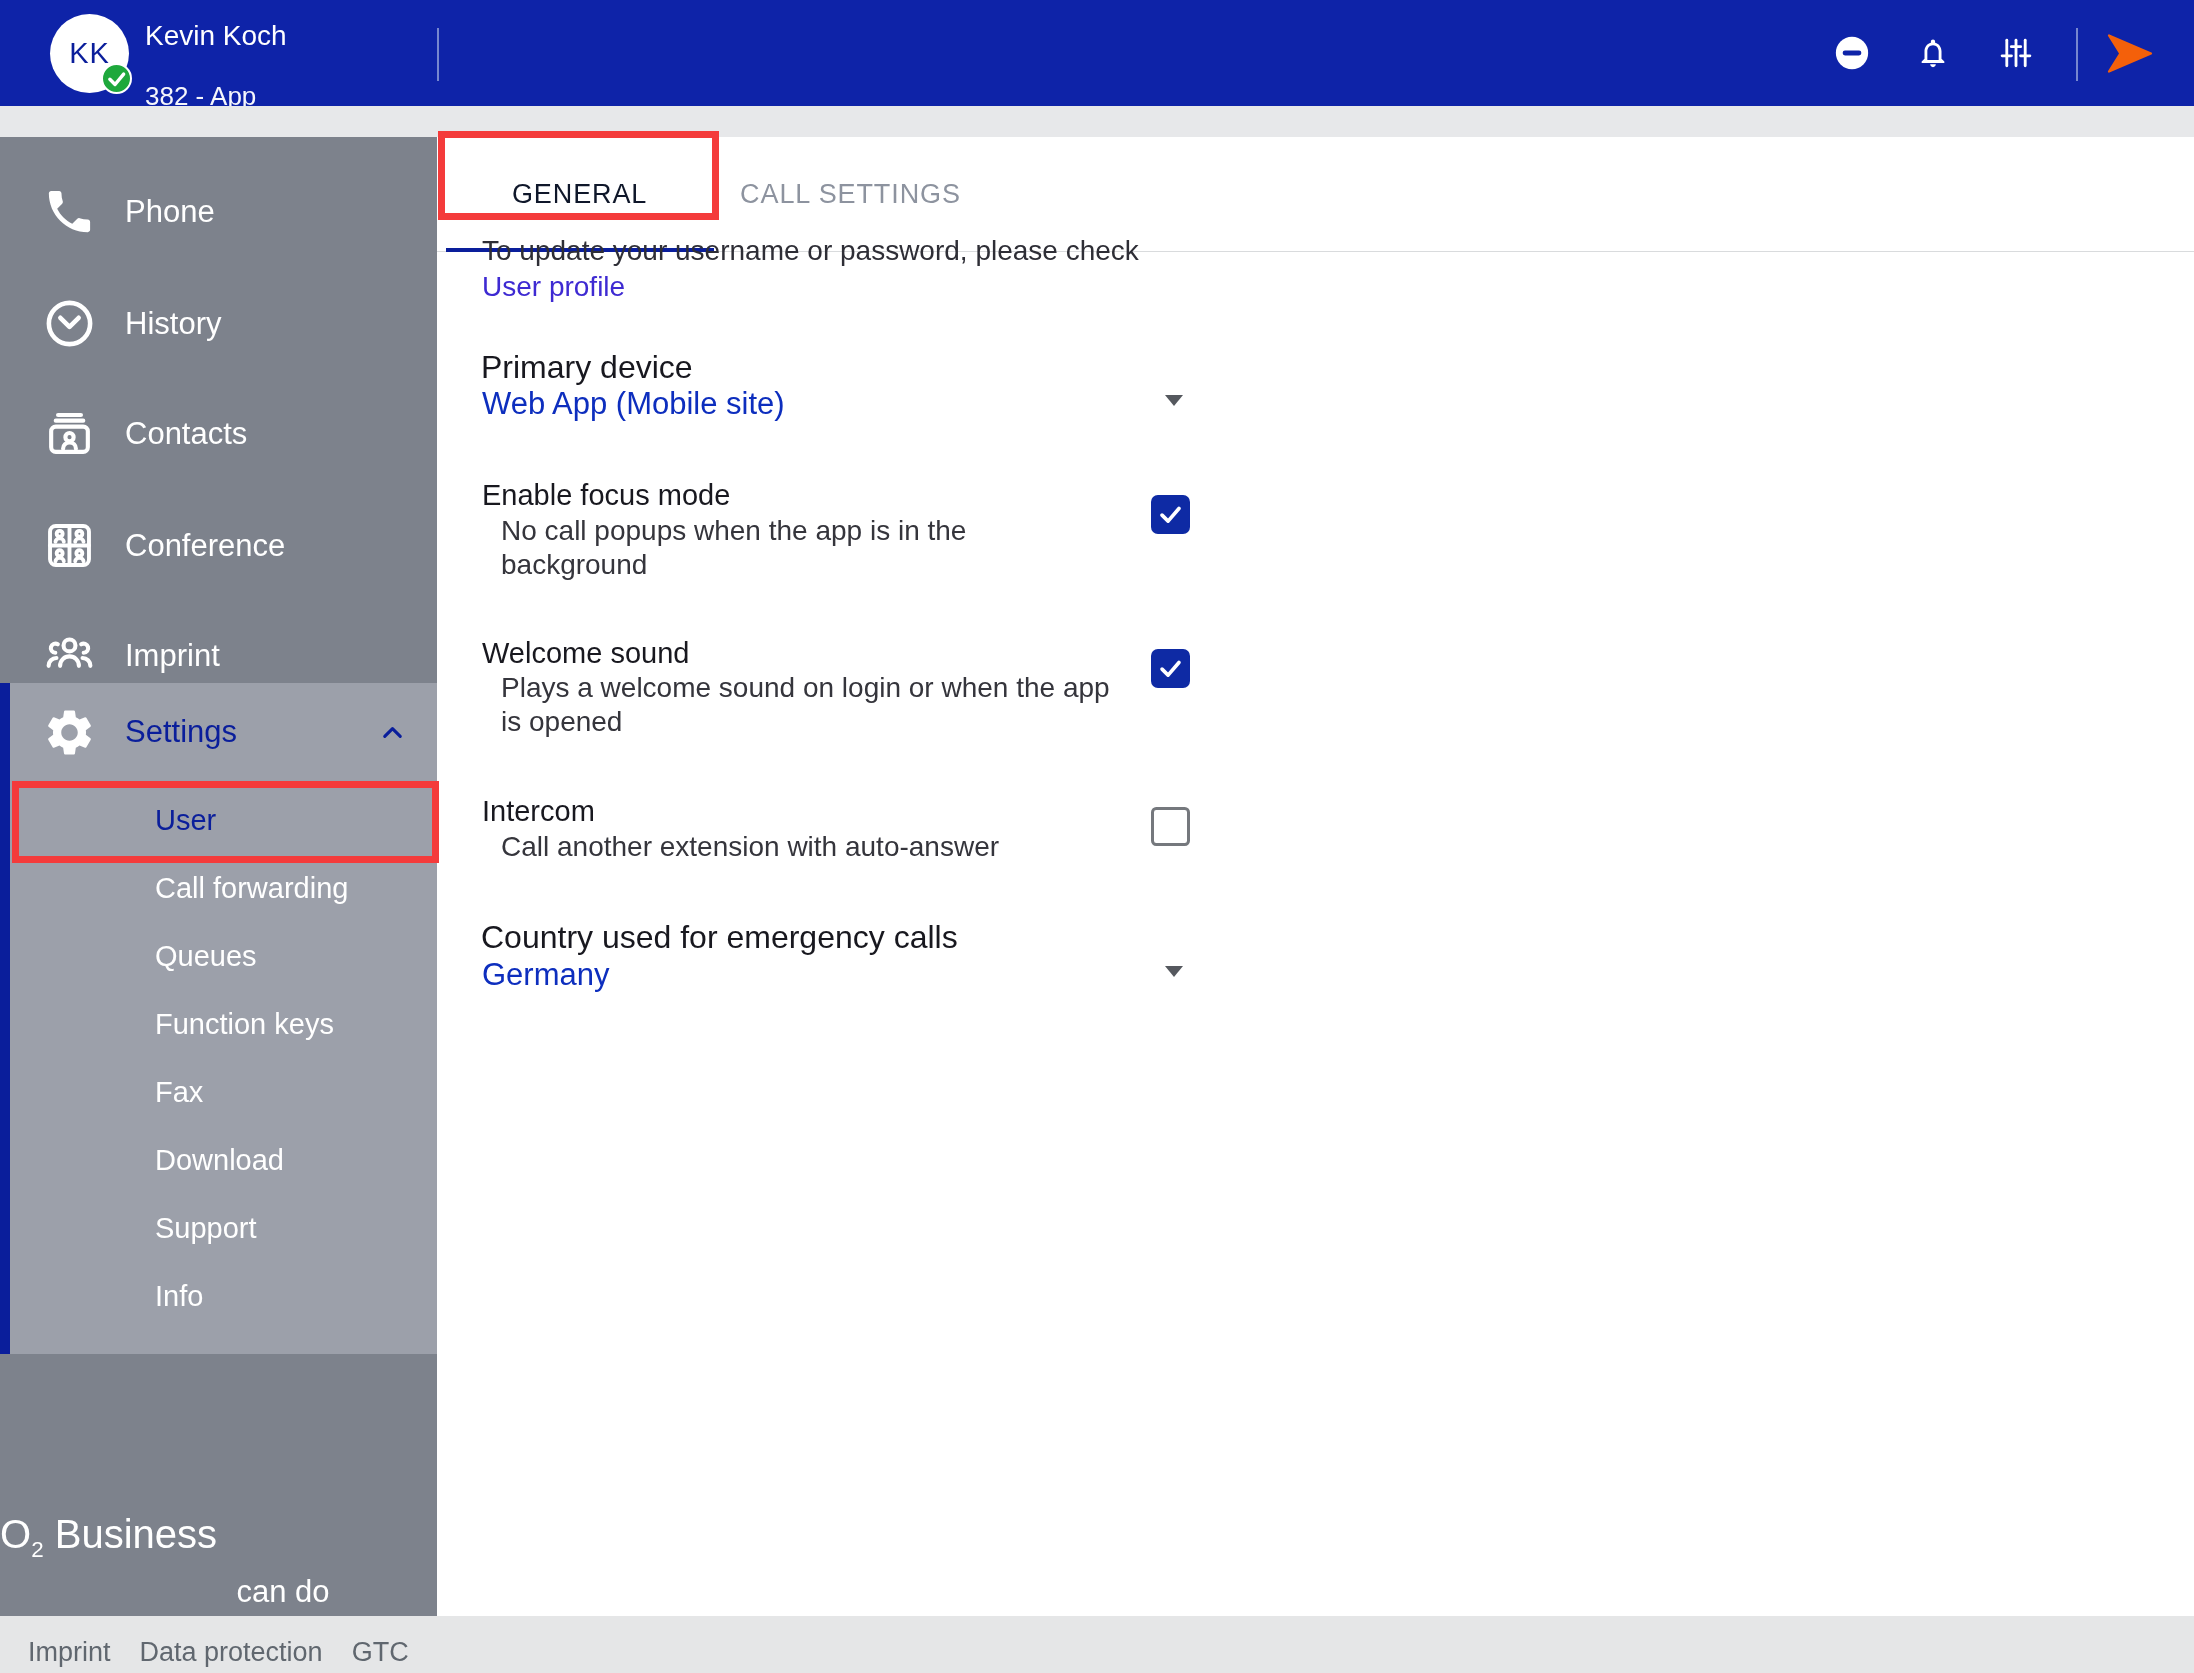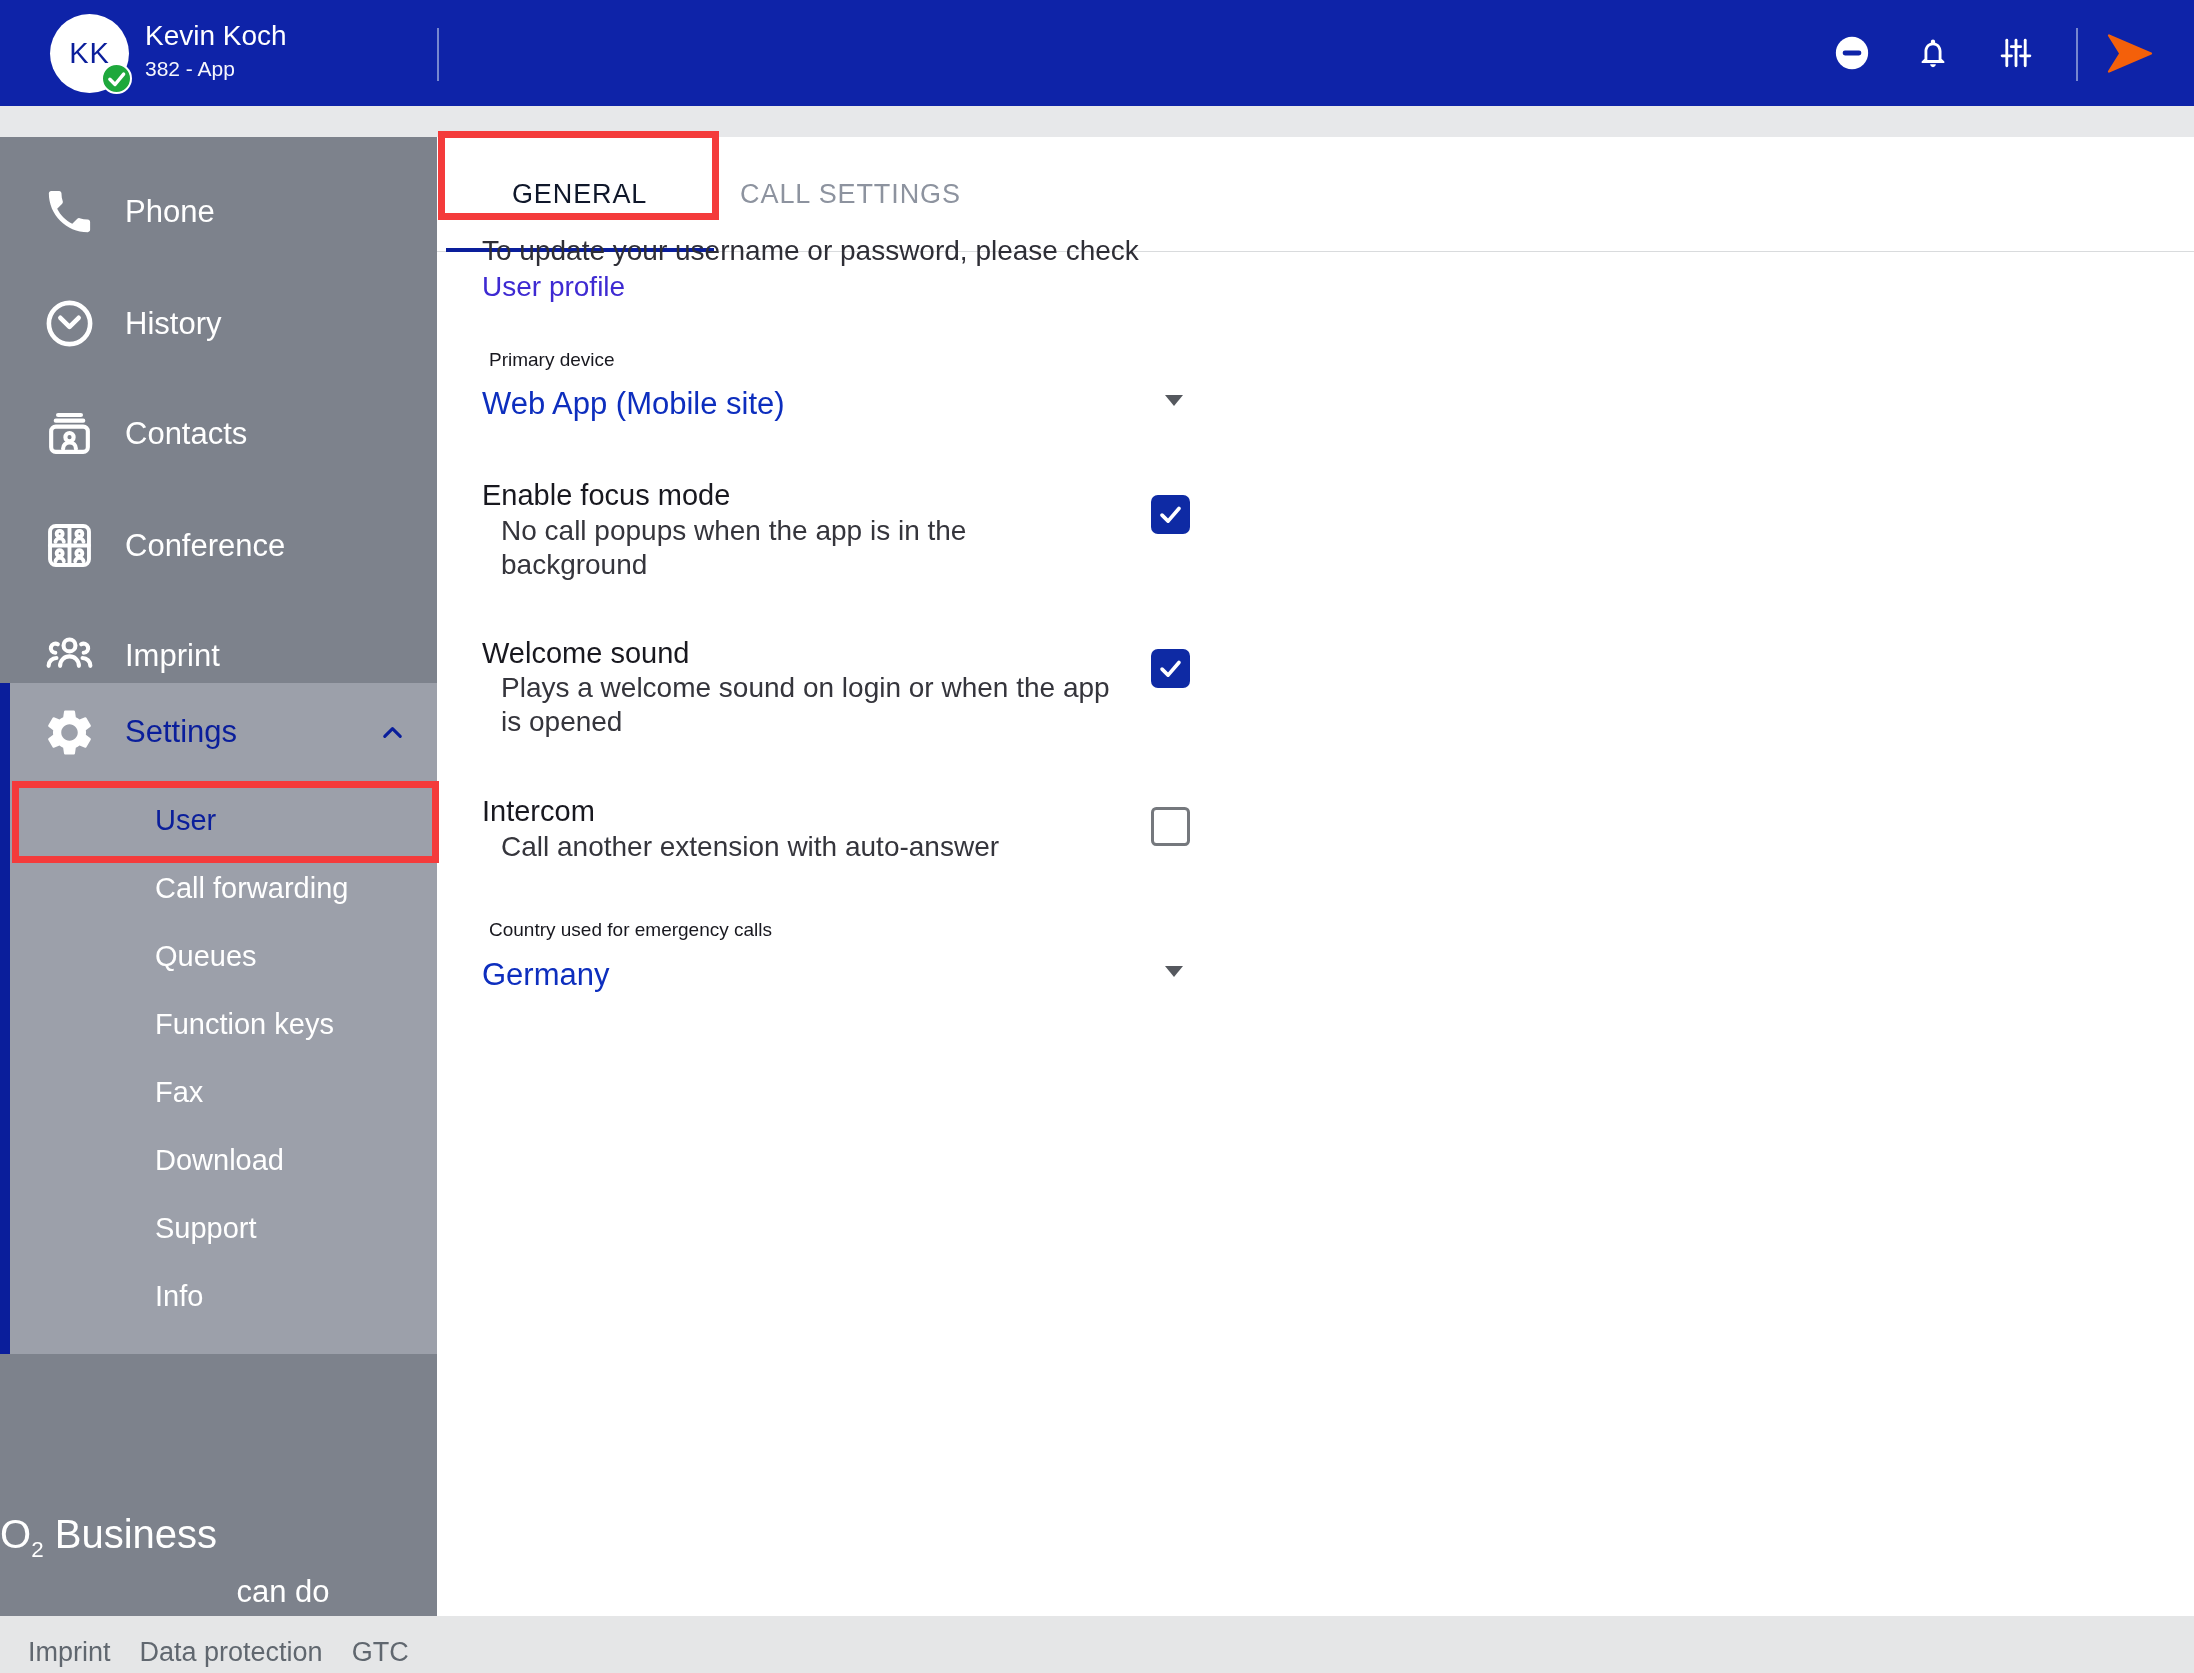--- a/index.html
+++ b/index.html
@@ -8,21 +8,21 @@
 
   
   .header{position:absolute;left:0;top:0;width:2195px;height:106px;background:#0E23A8;}
   .avatar{position:absolute;left:50px;top:13.8px;width:79px;height:79px;border-radius:50%;
           background:#ffffff;display:flex;align-items:center;justify-content:center;}
   .avatar .initials{color:#0A1E9B;font-size:29px;font-weight:500;letter-spacing:0.9px;}
   .presence{position:absolute;right:-3.4px;bottom:-1.7px;width:27.5px;height:27.5px;border-radius:50%;
             background:#1EA83C;border:2.6px solid #ffffff;display:flex;align-items:center;justify-content:center;}
   .user-meta{position:absolute;left:145px;top:19px;color:#ffffff;}
   .user-name{font-size:28px;font-weight:500;line-height:34px;}
-  .user-sub{font-size:21px;line-height:31px;opacity:.96;}
+  .user-sub{font-size:26px;line-height:31px;opacity:.96;margin-top:28px;}
   .hdr-divider{position:absolute;top:27.5px;width:1.7px;height:53px;background:rgba(205,218,238,.55);}
   .hd1{left:437px;} .hd2{left:2076px;}
   .hdr-icon{position:absolute;top:36px;width:34px;height:34px;}
   .hdr-icon svg{width:34px;height:34px;display:block;}
   .icn-dnd{left:1835px;} .icn-bell{left:1916px;} .icn-tune{left:1999px;}
   .icn-brand{left:2106px;top:33px;width:48px;height:41px;}
   .icn-brand svg{width:48px;height:41px;display:block;}
 
   
   .subheader{position:absolute;left:0;top:106px;width:2195px;height:31px;background:#E7E8EA;}
@@ -53,21 +53,21 @@
   .tabbar{position:absolute;left:0;top:0;width:1758px;height:115px;border-bottom:1.7px solid #D9DBDD;box-sizing:border-box;}
   .tab{position:absolute;top:0;height:115px;display:flex;align-items:center;justify-content:center;
        font-size:27px;letter-spacing:0.9px;cursor:pointer;}
   .tab1{left:8.6px;width:268px;color:#0f172a;}
   .tab2{left:293px;width:241px;color:#8D939F;}
   .tab-underline{position:absolute;left:8.6px;top:111px;width:268px;height:4.3px;background:#0A1E9B;}
 
   .intro{position:absolute;left:45px;top:96px;width:792px;font-size:28px;line-height:36px;color:#2E2E36;}
   .intro-link{color:#3E2AD2;cursor:pointer;}
 
-  .f-label{position:absolute;left:52px;font-size:19px;color:#18181F;}
+  .f-label{position:absolute;left:44px;font-size:32px;color:#18181F;}
   .f-value{position:absolute;left:45px;font-size:31px;color:#0D2EBE;cursor:pointer;}
   .caret{position:absolute;left:728px;width:0;height:0;border-left:9.5px solid transparent;
          border-right:9.5px solid transparent;border-top:11.2px solid #55585E;cursor:pointer;}
 
   .t-label{position:absolute;left:45px;font-size:29px;color:#18181F;}
   .t-desc{position:absolute;left:45px;font-size:28px;line-height:34px;color:#35353C;margin-left:19px;}
   .checkbox{position:absolute;left:714px;width:39px;height:39px;border-radius:6.9px;background:#0E2AA4;
             display:flex;align-items:center;justify-content:center;cursor:pointer;box-sizing:border-box;}
   .checkbox svg{width:29px;height:29px;}
   .checkbox:not(.checked){background:transparent;border:3.4px solid #75787D;border-radius:5.2px;}

